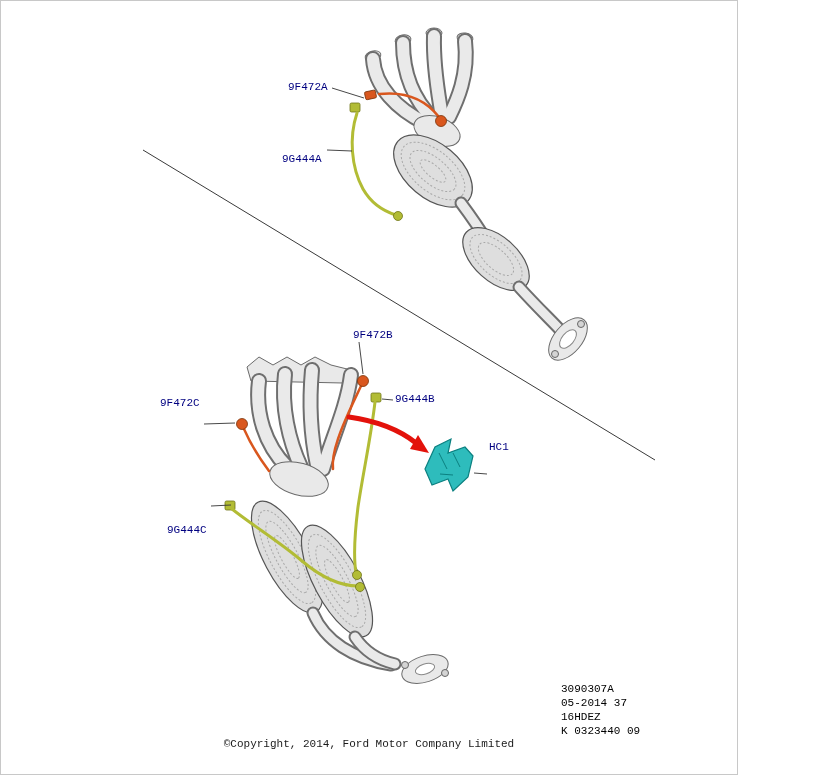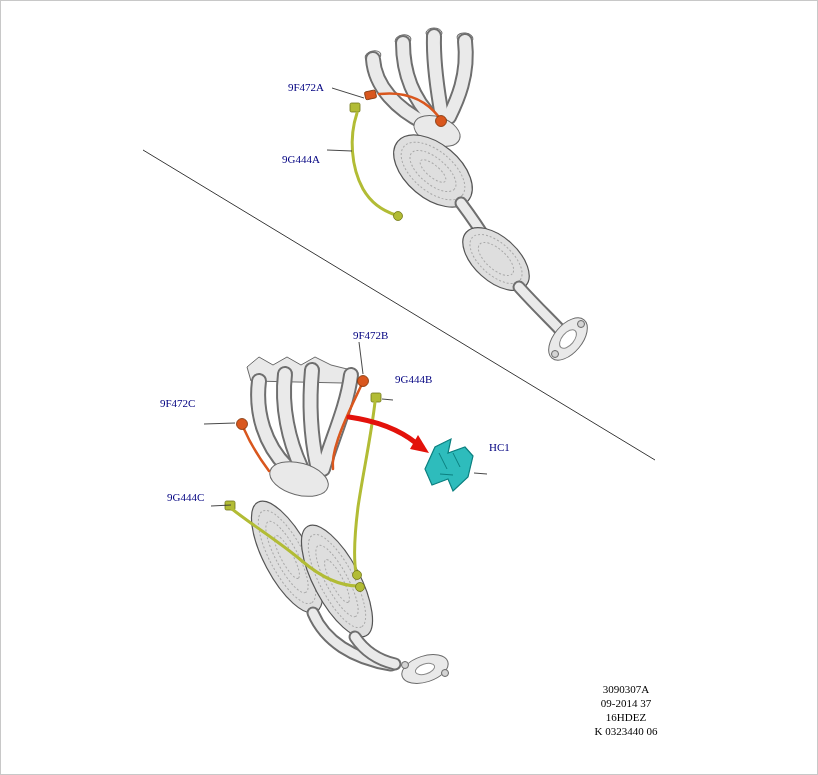--- a/index.html
+++ b/index.html
@@ -1,20 +1,20 @@
 <!DOCTYPE html>
 <html><head>
 <meta charset="utf-8">
 <style>
   html,body{margin:0;padding:0;background:#fff;}
-  .page{position:relative;width:818px;height:775px;background:#fff;border:1px solid #c8c8c8;box-sizing:border-box;overflow:hidden;font-family:Liberation Serif, serif;}
+  .page{position:relative;width:738px;height:775px;background:#fff;border:1px solid #c8c8c8;box-sizing:border-box;overflow:hidden;font-family:Liberation Mono, monospace;}
   .diagram-svg{position:absolute;left:0;top:0;}
   .callout{position:absolute;font-size:11px;color:#000080;white-space:nowrap;cursor:pointer;}
   .copyright{position:absolute;left:0;right:0;top:737px;text-align:center;font-size:11px;color:#1a1a1a;}
-  .stamp{position:absolute;left:560px;top:681px;width:130px;text-align:center;font-size:11px;color:#000;line-height:14px;}
+  .stamp{position:absolute;left:560px;top:681px;width:130px;text-align:left;font-size:11px;color:#000;line-height:14px;}
   
   .tube-o{fill:none;stroke:#6f6f6f;stroke-width:16;stroke-linecap:round}
   .tube-i{fill:none;stroke:#eaeaea;stroke-width:12;stroke-linecap:round}
   .pipe-o{fill:none;stroke:#6f6f6f;stroke-width:13;stroke-linecap:round}
   .pipe-i{fill:none;stroke:#eaeaea;stroke-width:9;stroke-linecap:round}
   .cat{fill:#dedede;stroke:#555;stroke-width:1.2}
   .cat-mesh{fill:none;stroke:#a8a8a8;stroke-width:1;stroke-dasharray:2 2}
   .flange{fill:#e9e9e9;stroke:#6a6a6a;stroke-width:1}
   .flange-hole{fill:#fff;stroke:#888;stroke-width:1}
   .bolt{fill:#d4d4d4;stroke:#666;stroke-width:1}
@@ -151,26 +151,27 @@
     <line class="leader" x1="358" y1="341" x2="362" y2="373"></line>
     <line class="leader" x1="392" y1="399" x2="381" y2="398"></line>
     <line class="leader" x1="203" y1="423" x2="234" y2="422"></line>
     <line class="leader" x1="210" y1="505" x2="230" y2="504"></line>
     <line class="leader" x1="486" y1="473" x2="473" y2="472"></line>
   </svg>
 
   <div class="callout" style="left:287px;top:80px">9F472A</div>
   <div class="callout" style="left:281px;top:152px">9G444A</div>
   <div class="callout" style="left:352px;top:328px">9F472B</div>
-  <div class="callout" style="left:394px;top:372px">9G444B</div>
+  <div class="callout" style="left:394px;top:392px">9G444B</div>
   <div class="callout" style="left:159px;top:396px">9F472C</div>
-  <div class="callout" style="left:166px;top:490px">9G444C</div>
+  <div class="callout" style="left:166px;top:523px">9G444C</div>
   <div class="callout" style="left:488px;top:440px">HC1</div>
 
   <div class="stamp">
     <div>3090307A</div>
-    <div>09-2014 37</div>
+    <div>05-2014 37</div>
     <div>16HDEZ</div>
-    <div>K 0323440 06</div>
+    <div>K 0323440 09</div>
   </div>
 
+  <div class="copyright">©Copyright, 2014, Ford Motor Company Limited</div>
 
 </div>
 
 </body></html>

